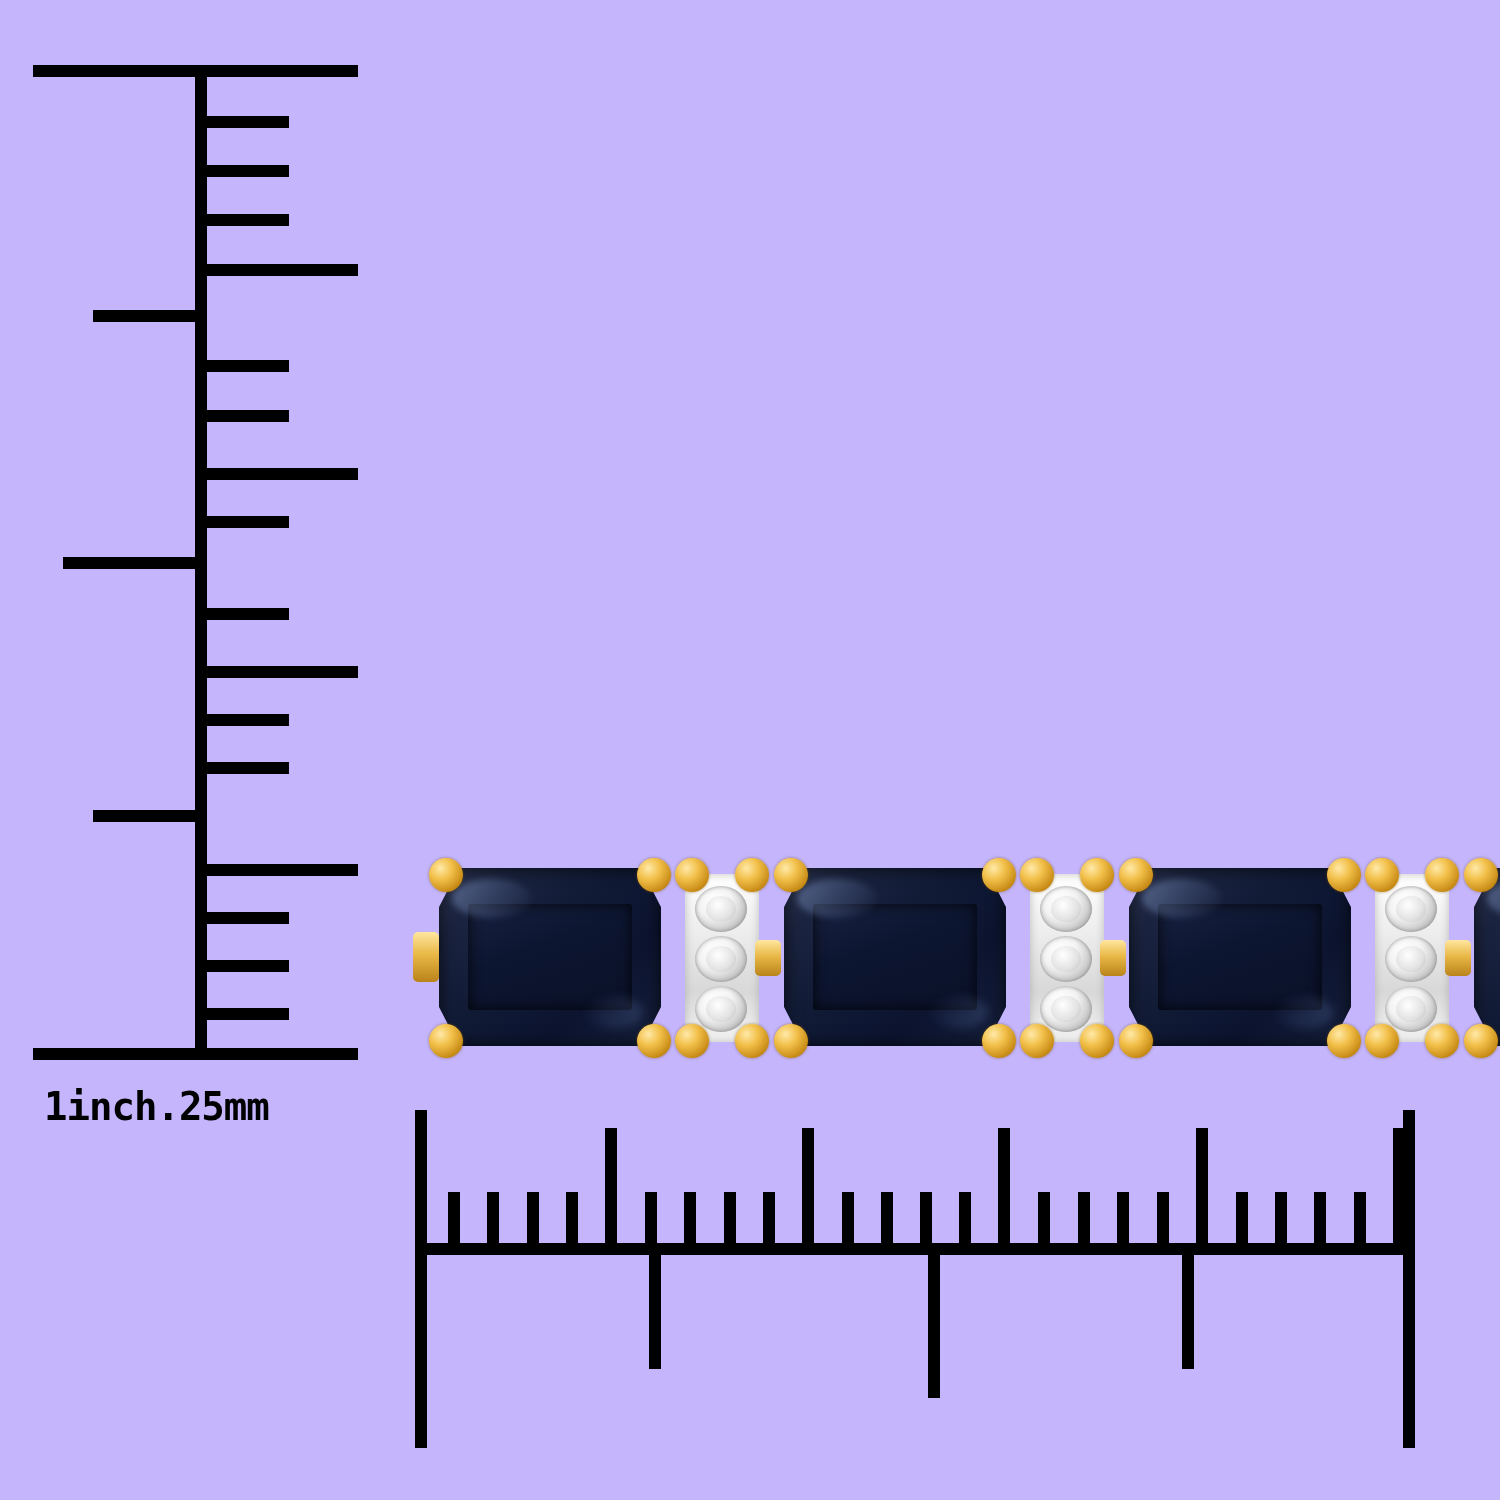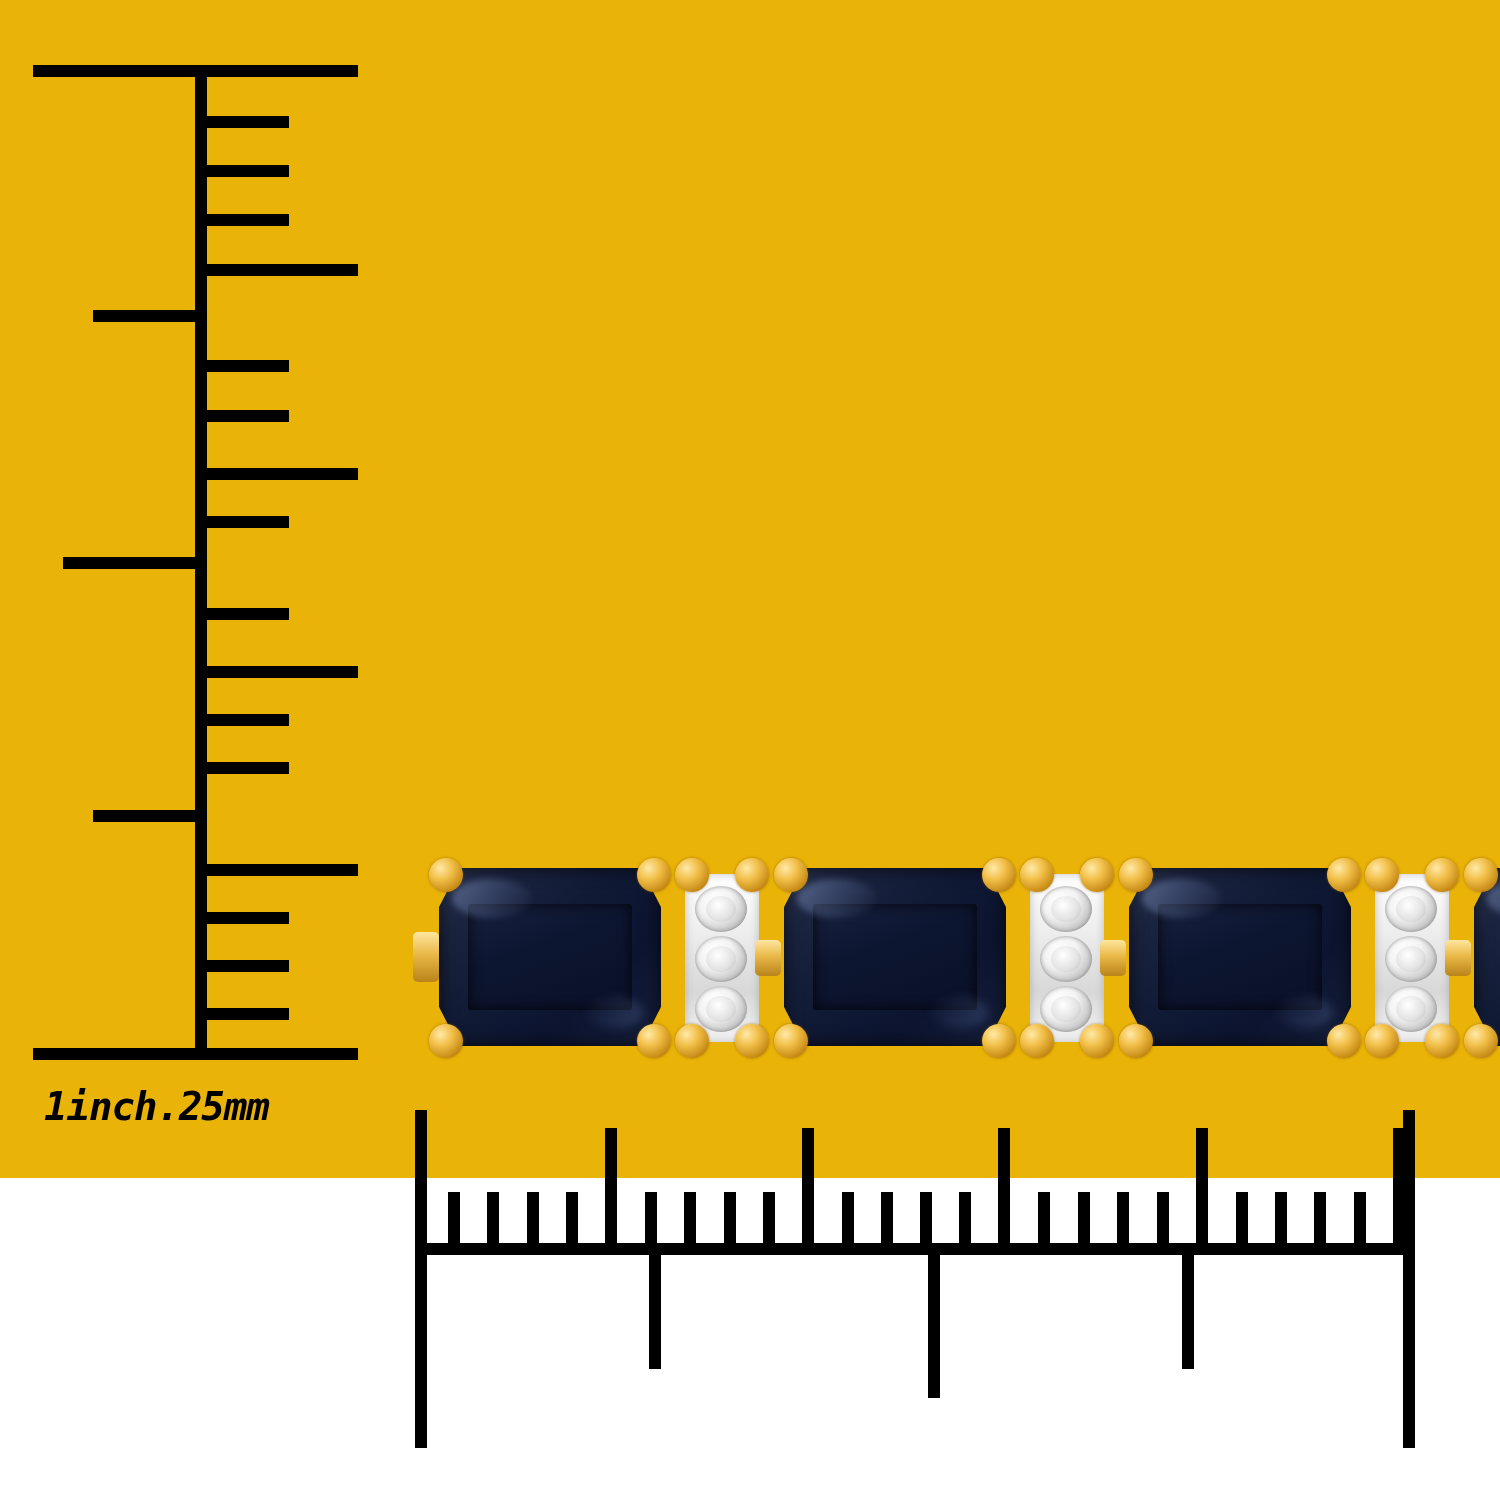--- a/index.html
+++ b/index.html
@@ -11,23 +11,22 @@
     width: 1500px;
     height: 1500px;
     position: relative;
     overflow: hidden;
     font-family: "DejaVu Sans Mono", monospace;
   }
   #stage {
     position: absolute;
     left: 0; top: 0;
     width: 1500px;
-    height: 1178px;
-    background: #eab308;
-    font-style: italic;
+    height: 1500px;
+    background: #c4b5fd;
   }
 
   
   .ruler-label {
     position: absolute;
     left: 44px;
     top: 1084px;
     font-family: "DejaVu Sans Mono", monospace;
     font-size: 39px;
     font-weight: bold;

